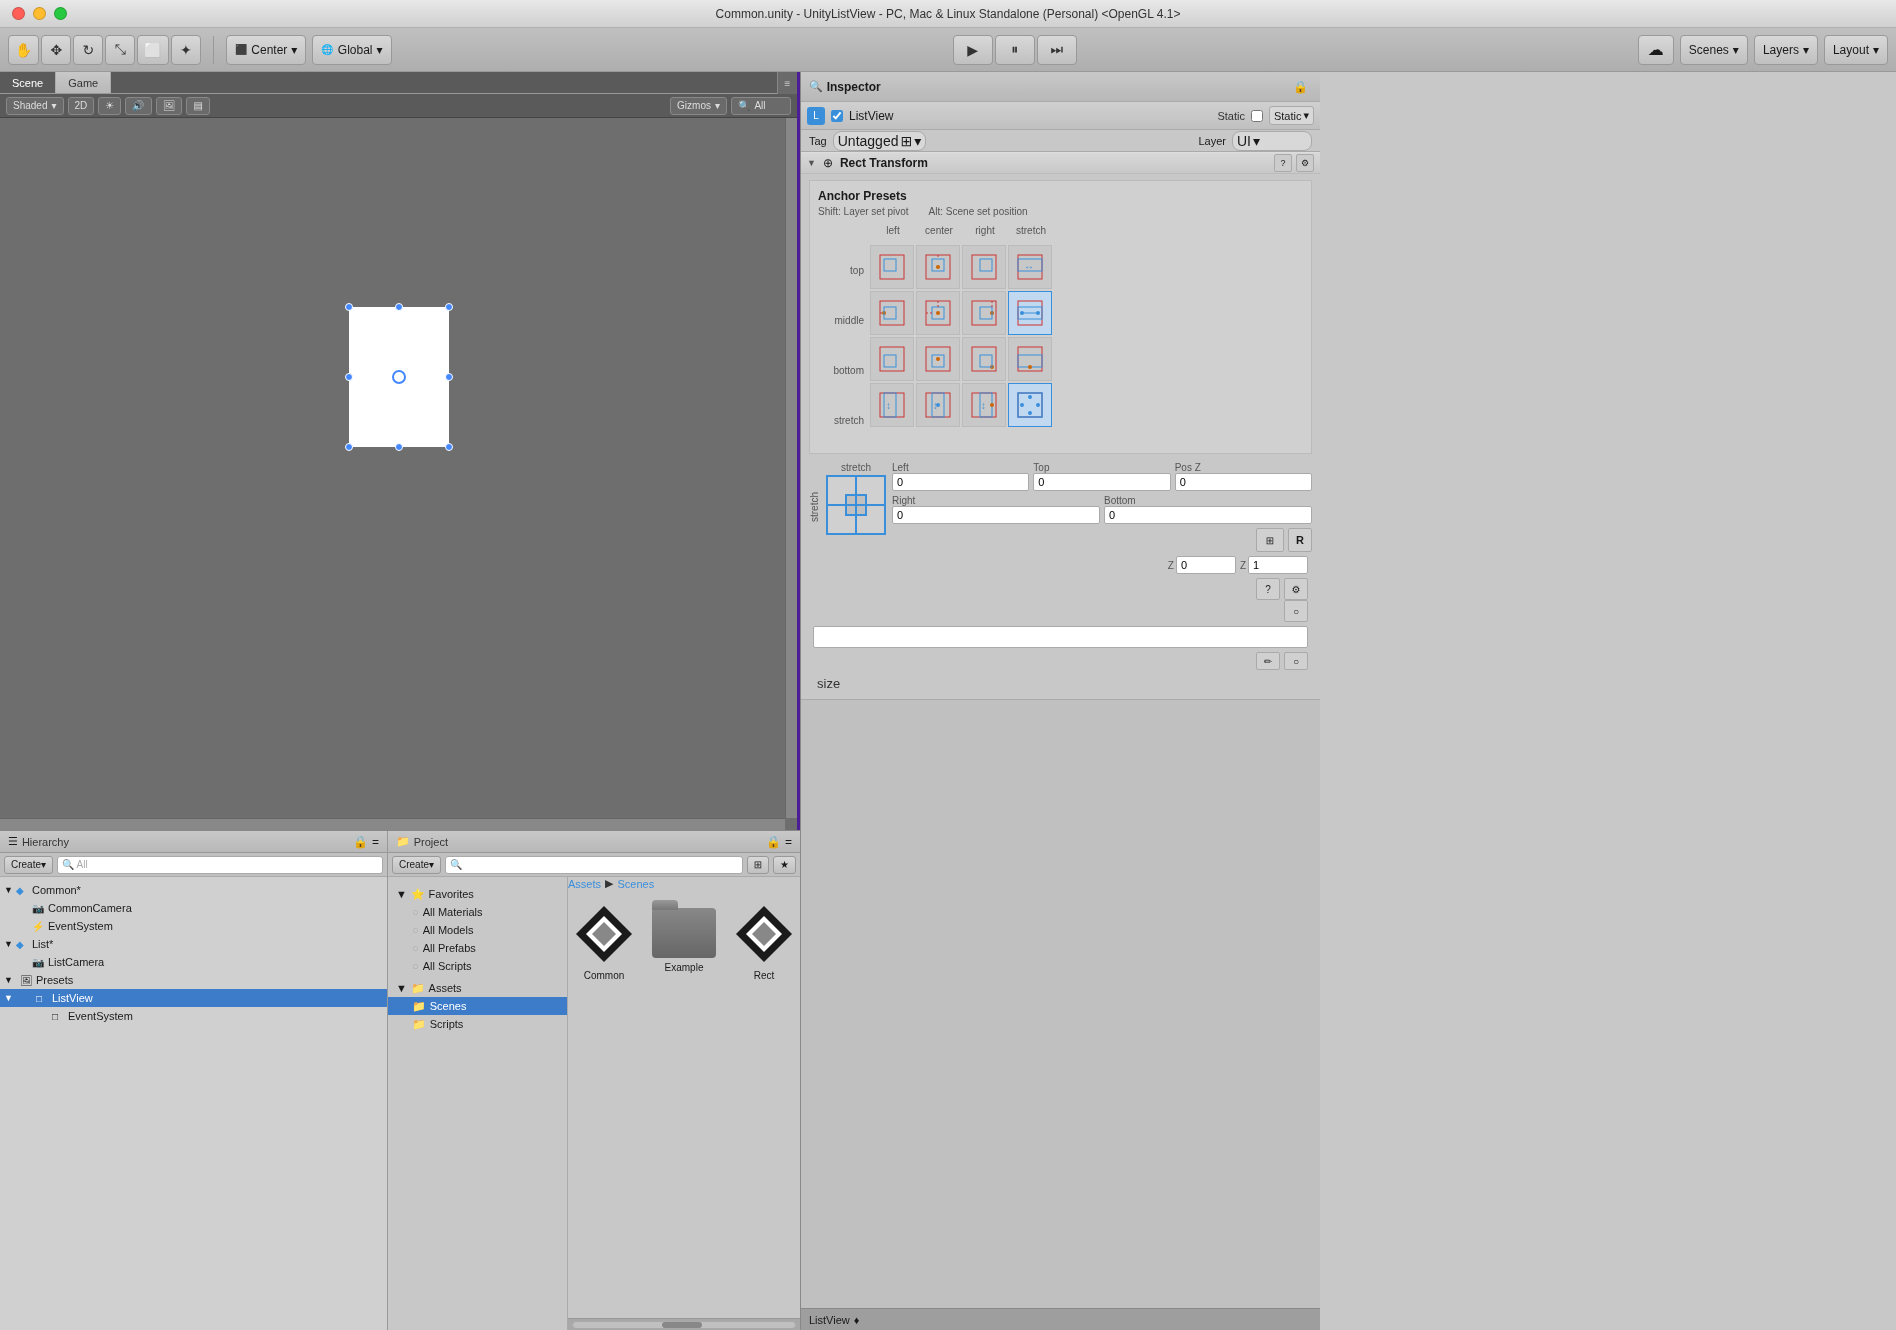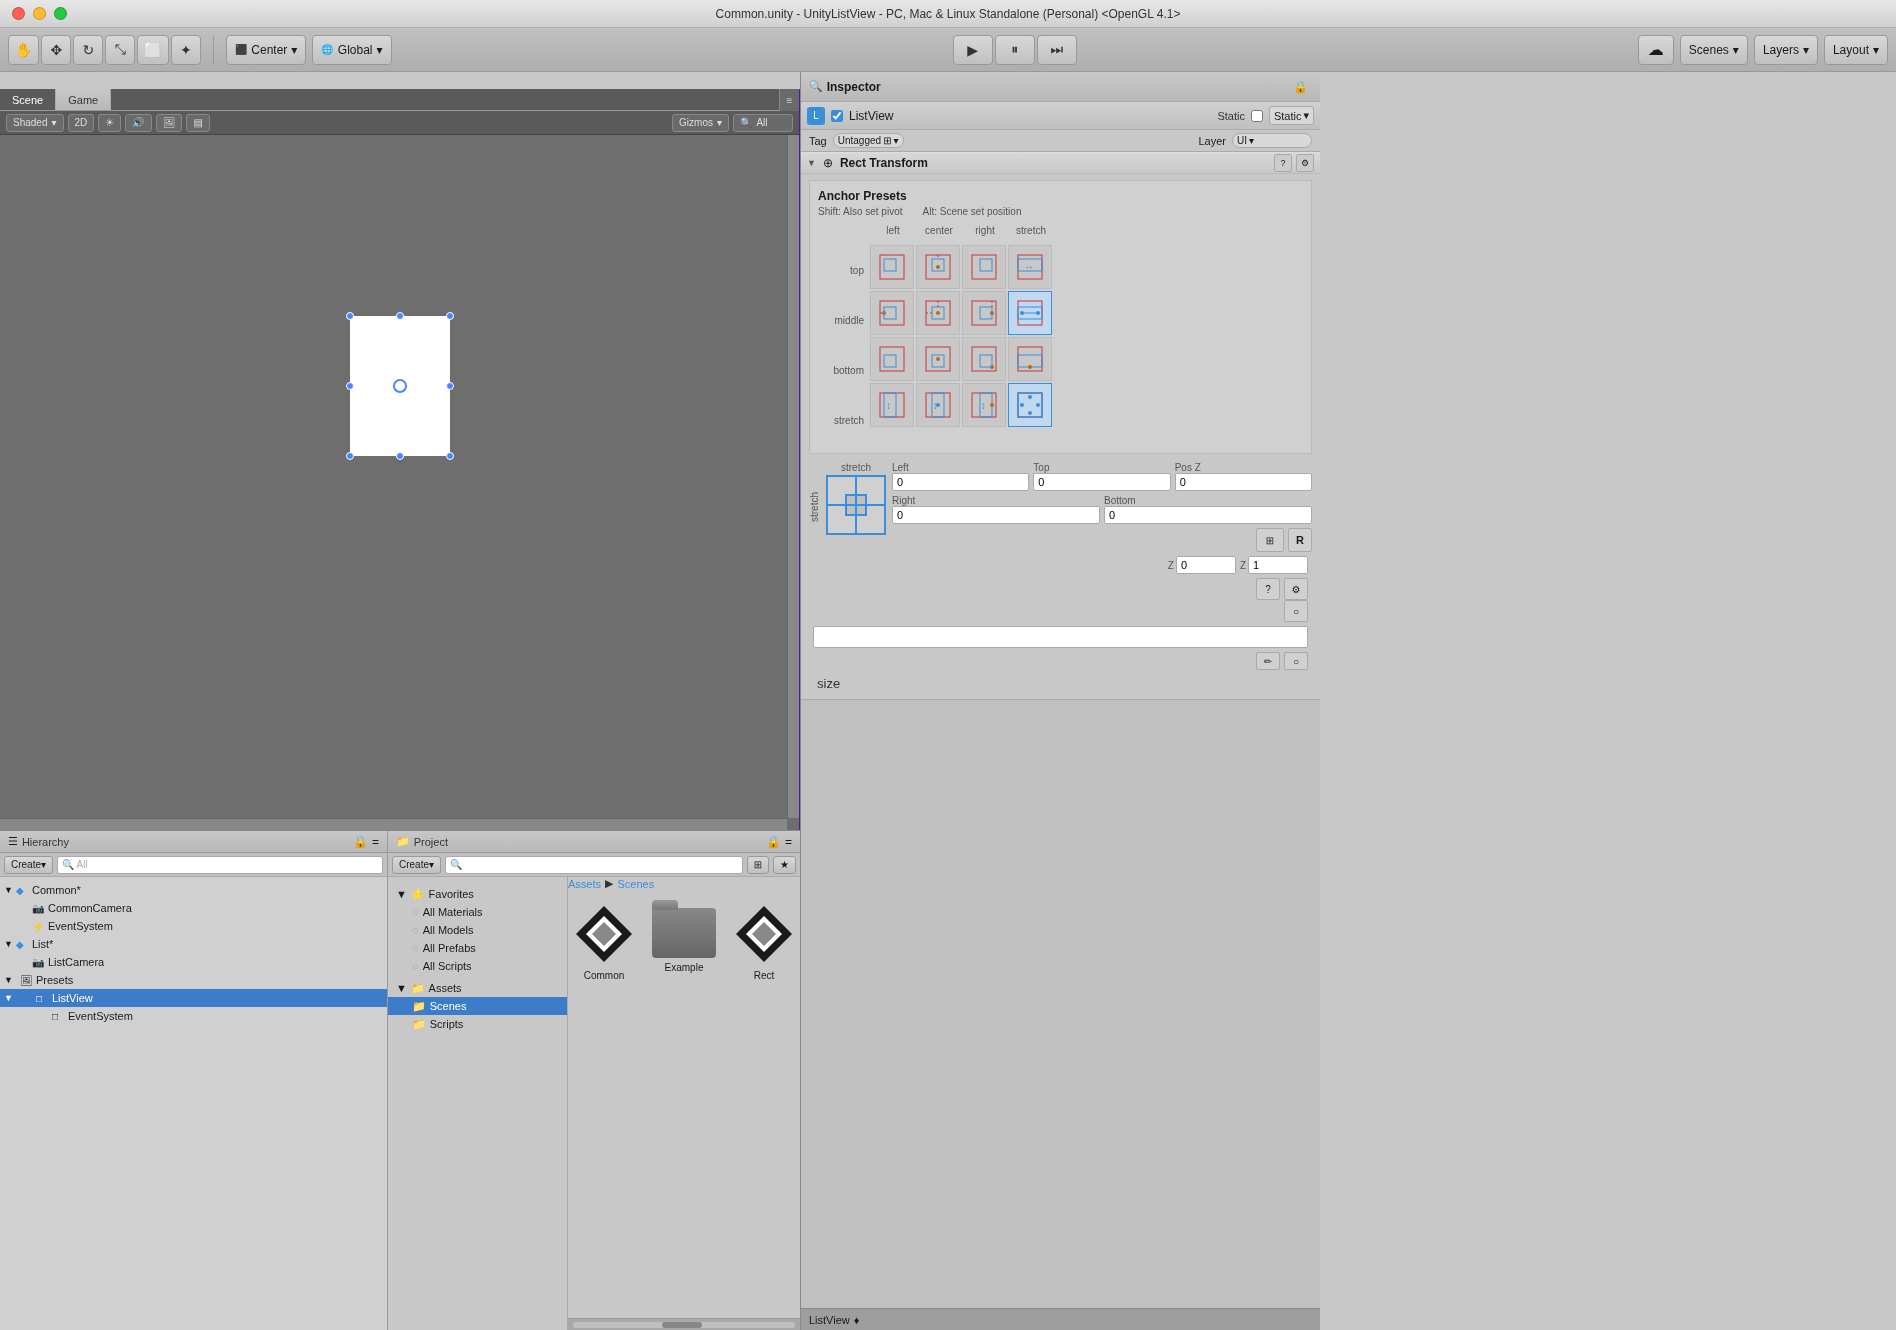--- a/index.html
+++ b/index.html
@@ -125,22 +125,21 @@
       display: flex;
       flex-direction: column;
     }
 
     
     .scene-view {
       flex: 1;
       background: #6b6b6b;
       display: flex;
       flex-direction: column;
-      border-right: 1px solid #4c1d95;
-      margin-top: 17px;
+      border-right: 3px solid #4c1d95;
     }
     .panel-tab-bar {
       height: 22px;
       background: linear-gradient(to bottom, #c8c8c8, #b8b8b8);
       border-bottom: 1px solid #999;
       display: flex;
       align-items: stretch;
     }
     .panel-tab {
       padding: 0 12px;
@@ -407,21 +406,21 @@
       align-items: center;
       padding: 0 8px;
       gap: 6px;
       font-size: 11px;
     }
     .tag-dropdown {
       background: #d8d8d8;
       border: 1px solid #aaa;
       border-radius: 8px;
       padding: 1px 4px;
-      font-size: 10px;
+      font-size: 14px;
       display: flex;
       align-items: center;
       gap: 2px;
       cursor: pointer;
     }
 
     
     .section-header {
       height: 22px;
       background: linear-gradient(to bottom, #d8d8d8, #c8c8c8);
@@ -900,21 +899,21 @@
         <div class="section-icon-btn">?</div>
         <div class="section-icon-btn">⚙</div>
       </div>
     </div>
 
     <div class="rect-transform-content">
 
       <div style="background:#d0d0d0;border:1px solid #bbb;padding:8px;margin-bottom:8px;">
         <div style="font-size:12px;font-weight:600;margin-bottom:3px;">Anchor Presets</div>
         <div style="display:flex;gap:20px;margin-bottom:8px;">
-          <span style="font-size:10px;color:#555;">Shift: Also set pivot</span>
+          <span style="font-size:10px;color:#555;">Shift: Layer set pivot</span>
           <span style="font-size:10px;color:#555;">Alt: Scene set position</span>
         </div>
 
         <div style="display:flex;">
 
           <div style="width:52px;display:flex;flex-direction:column;">
             <div style="height:20px;"></div>
             <div style="height:50px;display:flex;align-items:center;justify-content:flex-end;padding-right:6px;font-size:10px;color:#555;">top</div>
             <div style="height:50px;display:flex;align-items:center;justify-content:flex-end;padding-right:6px;font-size:10px;color:#555;">middle</div>
             <div style="height:50px;display:flex;align-items:center;justify-content:flex-end;padding-right:6px;font-size:10px;color:#555;">bottom</div>

